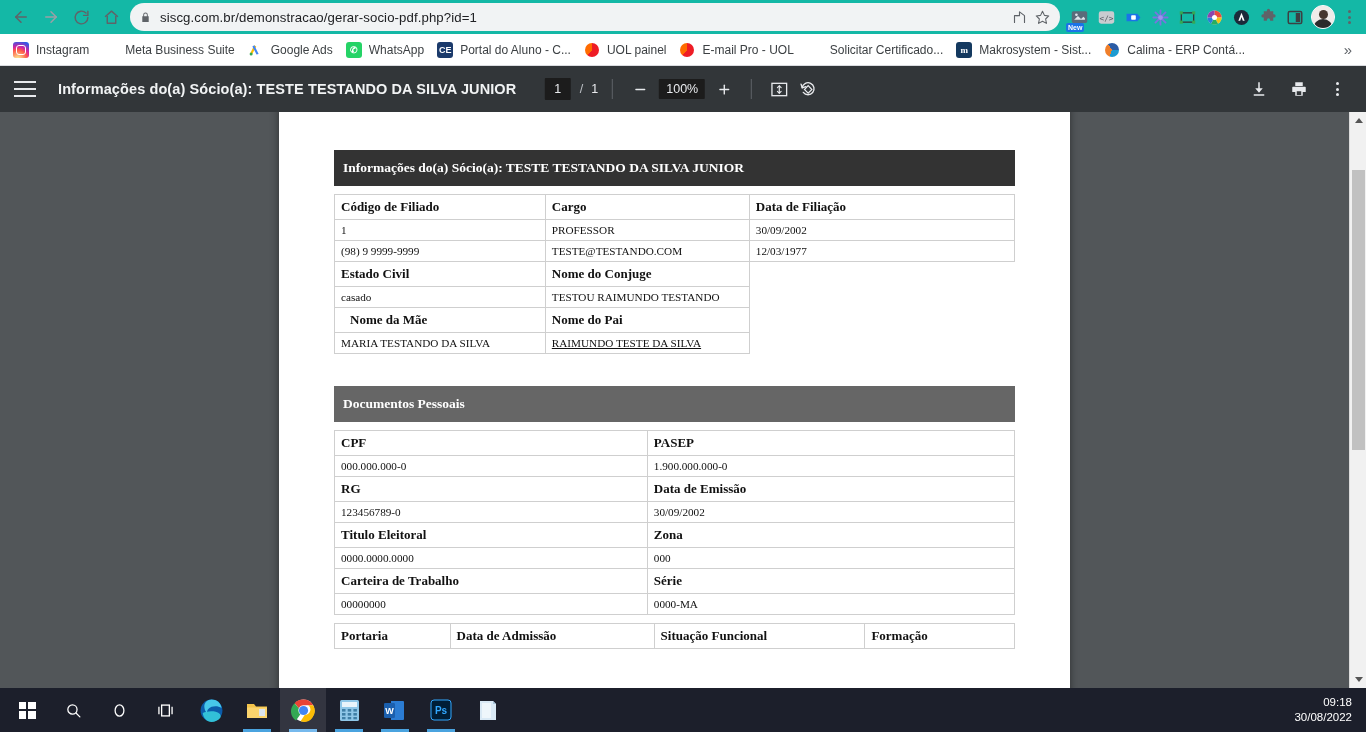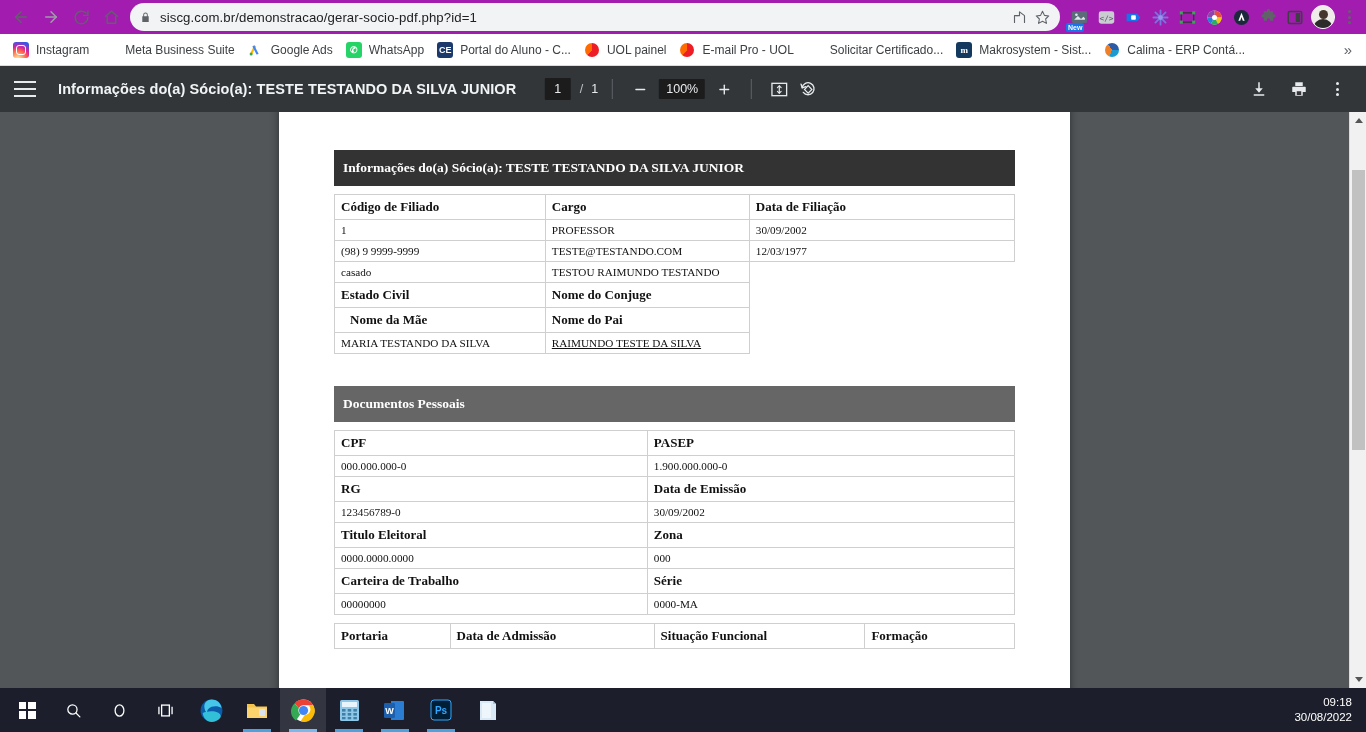--- a/index.html
+++ b/index.html
@@ -15,21 +15,21 @@
     width: 1366px;
     background: #ffffff;
     height: 66px;
     position: relative;
   }
   .toolbar {
     height: 34px;
     display: flex;
     align-items: center;
     padding: 0 6px;
-    background: #a21caf;
+    background: #14b8a6;
   }
   .nav-btn {
     width: 30px; height: 30px;
     display: flex; align-items: center; justify-content: center;
     border-radius: 50%;
     flex: 0 0 auto;
     color: #5f6368;
   }
   .nav-btn svg { display: block; }
 
@@ -624,26 +624,26 @@
                 <td style="width: 31%;">1</td>
                 <td style="width: 30%;">PROFESSOR</td>
                 <td style="width: 39%;">30/09/2002</td>
               </tr>
               <tr>
                 <td style="width: 28%;">(98) 9 9999-9999</td>
                 <td style="width: 37%;">TESTE@TESTANDO.COM</td>
                 <td style="width: 35%;">12/03/1977</td>
               </tr>
               <tr>
+                <td class="h" style="width: 30%;">Estado Civil</td>
+                <td class="h" style="width: 70%;">Nome do Conjuge</td>
+              </tr>
+              <tr>
                 <td style="width: 30%;">casado</td>
                 <td style="width: 70%;">TESTOU RAIMUNDO TESTANDO</td>
-              </tr>
-              <tr>
-                <td class="h" style="width: 30%;">Estado Civil</td>
-                <td class="h" style="width: 70%;">Nome do Conjuge</td>
               </tr>
               <tr>
                 <td class="h" style="width: 51%; padding-left: 15px;">Nome da Mãe</td>
                 <td class="h" style="width: 49%;">Nome do Pai</td>
               </tr>
               <tr>
                 <td style="width: 51%;">MARIA TESTANDO DA SILVA</td>
                 <td style="width: 49%; text-decoration: underline;">RAIMUNDO TESTE DA SILVA</td>
               </tr>
             </tbody>

